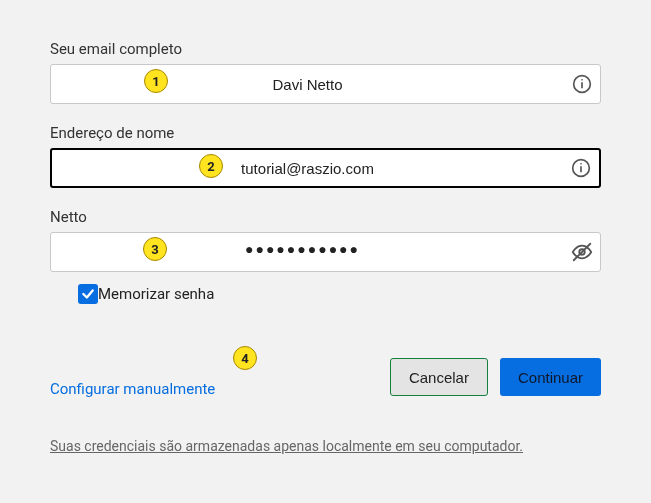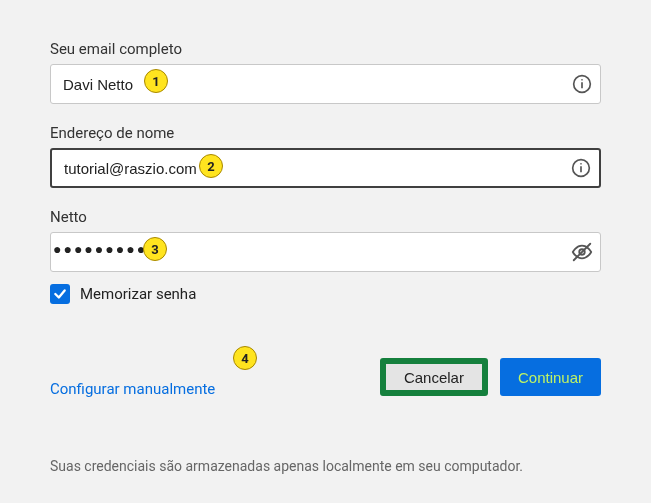--- a/index.html
+++ b/index.html
@@ -23,45 +23,46 @@
   .input-wrap {
     position: relative;
     display: flex;
     align-items: center;
     background: #fff;
     border: 1px solid #c8c8c8;
     border-radius: 3px;
     height: 40px;
   }
   .input-wrap.focused {
-    border: 2px solid #404040;
+    border: 2px solid #000000;
   }
   .text-input {
     flex: 1;
     border: none;
     outline: none;
     background: transparent;
     padding: 8px 12px;
     font-size: 15px;
     color: #222;
     height: 100%;
+    text-align: center;
   }
   .input-icon {
     width: 36px;
     display: flex;
     align-items: center;
     justify-content: center;
     color: #555;
   }
   .input-icon svg { display:block; }
   .checkbox-row {
     display: flex;
     align-items: center;
-    gap: 10px;
     margin-top: 12px;
+    margin-left: 28px;
   }
   .checkbox {
     width: 20px;
     height: 20px;
     border-radius: 3px;
     background: #066ee0;
     display: flex;
     align-items: center;
     justify-content: center;
   }
@@ -83,31 +84,32 @@
     padding: 0 18px;
     border-radius: 3px;
     font-size: 15px;
     border: none;
     cursor: pointer;
     margin-left: 12px;
   }
   .btn-secondary {
     background: #e4e4e4;
     color: #222;
-    border: 6px solid #15803d;
+    border: 1px solid #15803d;
   }
   .btn-primary {
     background: #066ee0;
-    color: #bef264;
+    color: #0f172a;
     text-align: center;
   }
   .note {
-    margin-top: 60px;
+    margin-top: 40px;
     color: #666;
     font-size: 14px;
+    text-decoration: underline;
   }
   .pw-dots {
     letter-spacing: 2px;
     font-size: 14px;
     padding-left: 2px;
   }
   .annot {
     position: absolute;
     width: 24px;
     height: 24px;

